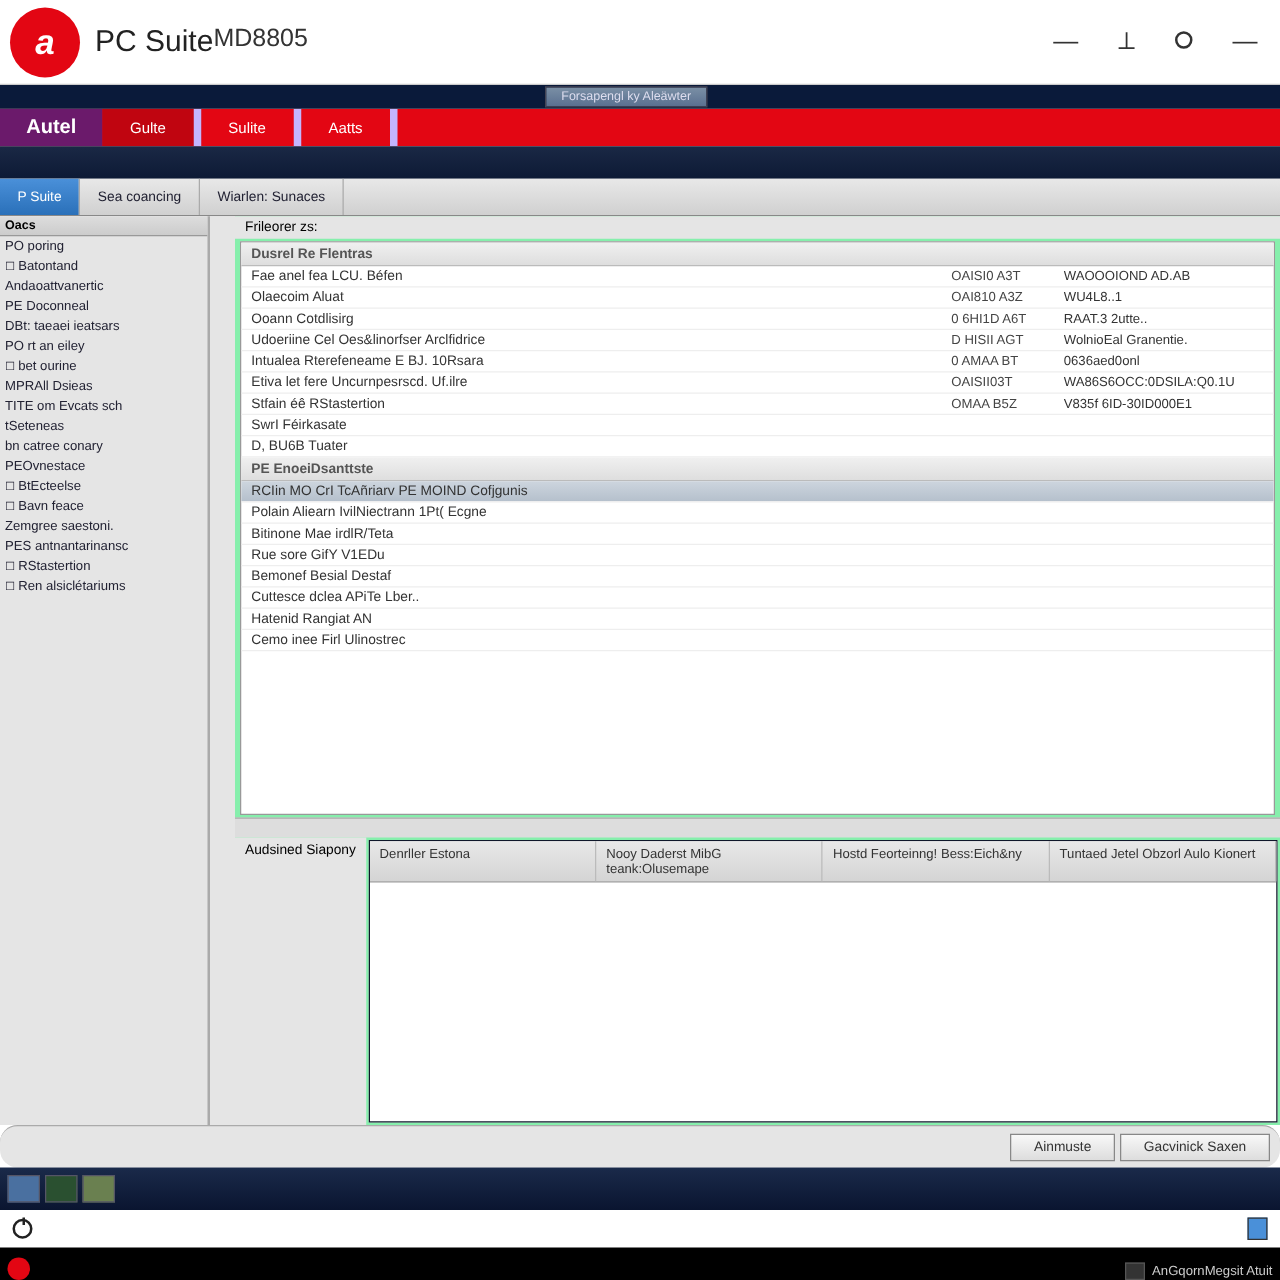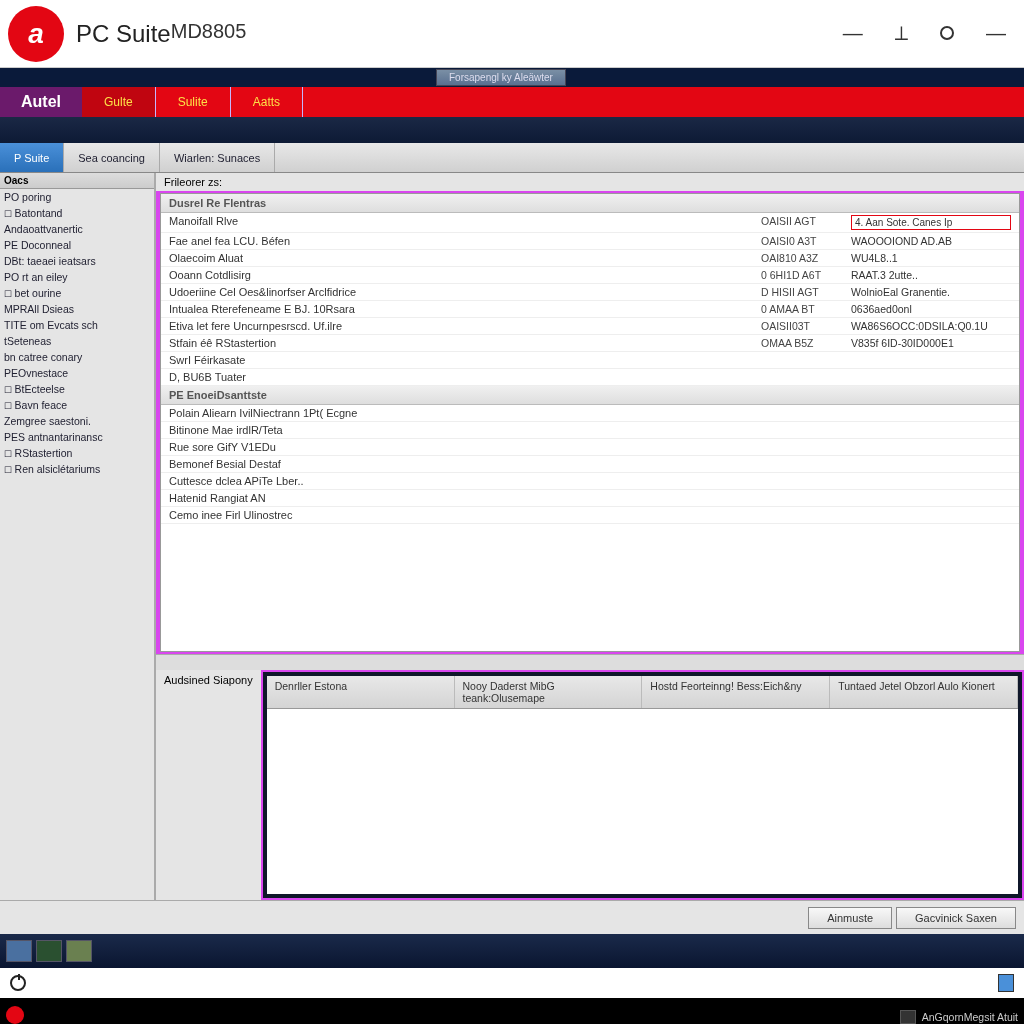--- a/index.html
+++ b/index.html
@@ -16,62 +16,62 @@
 .win-btn { font-size: 20px; color: #333; cursor: pointer; }
 .win-o { font-size: 18px; border: 2px solid #333; width: 14px; height: 14px; border-radius: 50%; display: inline-block; }
 
 
 .dark-strip { height: 19px; background: #0a1a3a; position: relative; }
 .embed-btn { position: absolute; left: 436px; top: 1px; background: linear-gradient(#7a8fa5,#5a7090); color: #dde; font-size: 10px; padding: 2px 12px; border: 1px solid #445; }
 
 
 .red-bar { height: 30px; background: #e30613; display: flex; }
 .autel-badge { width: 82px; background: #6b1a6b; color: #fff; font-weight: bold; font-size: 16px; display: flex; align-items: center; justify-content: center; }
-.red-tab { padding: 0 22px; color: #fde047; font-size: 12px; display: flex; align-items: center; border-right: 1px solid #c4b5fd; cursor: pointer; }
+.red-tab { padding: 0 22px; color: #ffffff; font-size: 12px; display: flex; align-items: center; border-right: 6px solid #c4b5fd; cursor: pointer; }
 .red-tab.sel { background: #c00510; }
 
 
 .blue-strip { height: 26px; background: linear-gradient(#1a2845, #0d1a35); }
 
 
 .sub-tabs { height: 30px; background: linear-gradient(#e8e8e8,#d0d0d0); display: flex; border-bottom: 1px solid #888; }
 .sub-tab { padding: 0 14px; font-size: 11px; color: #223; display: flex; align-items: center; border-right: 1px solid #aaa; cursor: pointer; }
 .sub-tab.active { background: linear-gradient(#4a90d9,#2a70b9); color: #fff; }
 
 
 .main { flex: 1; display: flex; background: #e5e5e5; min-height: 0; }
 
 
-.sidebar { width: 156px; background: #e5e5e5; border-right: 2px solid #aaa; overflow: hidden; }
+.sidebar { width: 168px; background: #e5e5e5; border-right: 2px solid #aaa; overflow: hidden; }
 .sb-header { font-size: 10px; font-weight: bold; padding: 2px 4px; background: linear-gradient(#ddd,#ccc); border-bottom: 1px solid #999; }
 .sb-item { font-size: 10.5px; color: #223; padding: 2px 4px; cursor: pointer; white-space: nowrap; overflow: hidden; }
 .sb-item.chk::before { content: "☐ "; font-size: 9px; }
 
 
-.content { flex: 1; display: flex; flex-direction: column; background: #d946ef; min-height: 0; }
+.content { flex: 1; display: flex; flex-direction: column; background: #86efac; min-height: 0; margin-left: 20px; }
 .content-header { font-size: 11px; padding: 3px 8px; background: #e5e5e5; }
 .list-area { flex: 1; margin: 2px 4px; background: #fff; border: 1px solid #999; overflow: auto; font-size: 11px; }
 .group-header { background: linear-gradient(#f0f0f0,#dedede); font-weight: bold; padding: 3px 8px; border-bottom: 1px solid #bbb; color: #555; font-size: 11px; }
 .list-row { display: flex; padding: 2px 8px; border-bottom: 1px solid #eee; color: #333; }
 .list-row.sel { background: linear-gradient(#cdd5de,#b5c0cc); }
 .col-name { flex: 1; }
 .col-code { width: 90px; color: #444; font-size: 10.5px; }
 .col-desc { width: 160px; color: #333; font-size: 10.5px; overflow: hidden; white-space: nowrap; }
 .red-box { border: 1px solid #e30613; padding: 1px 3px; font-size: 10px; }
 .hscroll { height: 16px; background: #ddd; border-top: 1px solid #aaa; }
 
 
 .bottom-section { height: 230px; display: flex; flex-direction: row; }
 .bottom-header { font-size: 11px; padding: 4px 8px; background: #e5e5e5; }
-.bottom-grid { flex: 1; margin: 2px; background: #fff; border: 4px solid #0f172a; }
+.bottom-grid { flex: 1; margin: 2px; background: #fff; border: 1px solid #0f172a; }
 .grid-head { display: flex; background: linear-gradient(#e8e8e8,#d4d4d4); border-bottom: 1px solid #999; }
 .grid-col { flex: 1; padding: 4px 8px; font-size: 10.5px; color: #333; border-right: 1px solid #bbb; }
 
 
-.footer-btns { height: 34px; background: #e5e5e5; display: flex; justify-content: flex-end; align-items: center; gap: 4px; padding: 0 8px; border-top: 1px solid #aaa; }
+.footer-btns { height: 34px; background: #e5e5e5; display: flex; justify-content: flex-end; align-items: center; gap: 4px; padding: 0 8px; border-top: 1px solid #aaa; border-radius: 14px; }
 .f-btn { background: linear-gradient(#f8f8f8,#ddd); border: 1px solid #888; padding: 4px 18px; font-size: 11px; cursor: pointer; color: #333; }
 
 
 .taskbar1 { height: 34px; background: linear-gradient(#1a2a4a,#0a1530); display: flex; align-items: center; padding: 0 6px; gap: 4px; }
 .tb-icon { width: 26px; height: 22px; border: 1px solid #556; background: #345; display: inline-block; }
 .taskbar2 { height: 30px; background: #fff; display: flex; align-items: center; padding: 0 10px; }
 .tb2-icon { width: 16px; height: 16px; border-radius: 50%; border: 2px solid #222; position: relative; }
 .tb2-icon::after { content: ""; position: absolute; width: 2px; height: 6px; background: #222; left: 6px; top: -3px; }
 .tb2-right { margin-left: auto; width: 16px; height: 18px; background: #4a90d9; border: 1px solid #333; }
 .taskbar3 { height: 26px; background: #000; display: flex; align-items: flex-end; padding: 0 6px; }
@@ -140,25 +140,20 @@
         <div class="sb-item chk">RStastertion</div>
         <div class="sb-item chk">Ren alsiclétariums</div>
       </div>
   </div>
   <div class="content">
     <div class="content-header">Frileorer zs:</div>
     <div class="list-area">
       <div class="group-header">Dusrel Re Flentras</div>
       <div id="group1-rows">
           <div class="list-row">
-            <span class="col-name">Manoifall Rlve</span>
-            <span class="col-code">OAISII AGT</span>
-            <span class="col-desc red-box">4. Aan Sote. Canes Ip</span>
-          </div>
-          <div class="list-row">
             <span class="col-name">Fae anel fea LCU. Béfen</span>
             <span class="col-code">OAISI0 A3T</span>
             <span class="col-desc">WAOOOIOND AD.AB</span>
           </div>
           <div class="list-row">
             <span class="col-name">Olaecoim Aluat</span>
             <span class="col-code">OAI810 A3Z</span>
             <span class="col-desc">WU4L8..1</span>
           </div>
           <div class="list-row">
@@ -192,20 +187,23 @@
             <span class="col-desc"></span>
           </div>
           <div class="list-row">
             <span class="col-name">D, BU6B Tuater</span>
             <span class="col-code"></span>
             <span class="col-desc"></span>
           </div>
         </div>
       <div class="group-header">PE EnoeiDsanttste</div>
       <div id="group2-rows">
+          <div class="list-row sel">
+            <span class="col-name">RCIin MO CrI TcAñriarv PE MOIND Cofjgunis</span>
+          </div>
           <div class="list-row">
             <span class="col-name">Polain Aliearn IvilNiectrann 1Pt( Ecgne</span>
           </div>
           <div class="list-row">
             <span class="col-name">Bitinone Mae irdlR/Teta</span>
           </div>
           <div class="list-row">
             <span class="col-name">Rue sore GifY V1EDu</span>
           </div>
           <div class="list-row">

